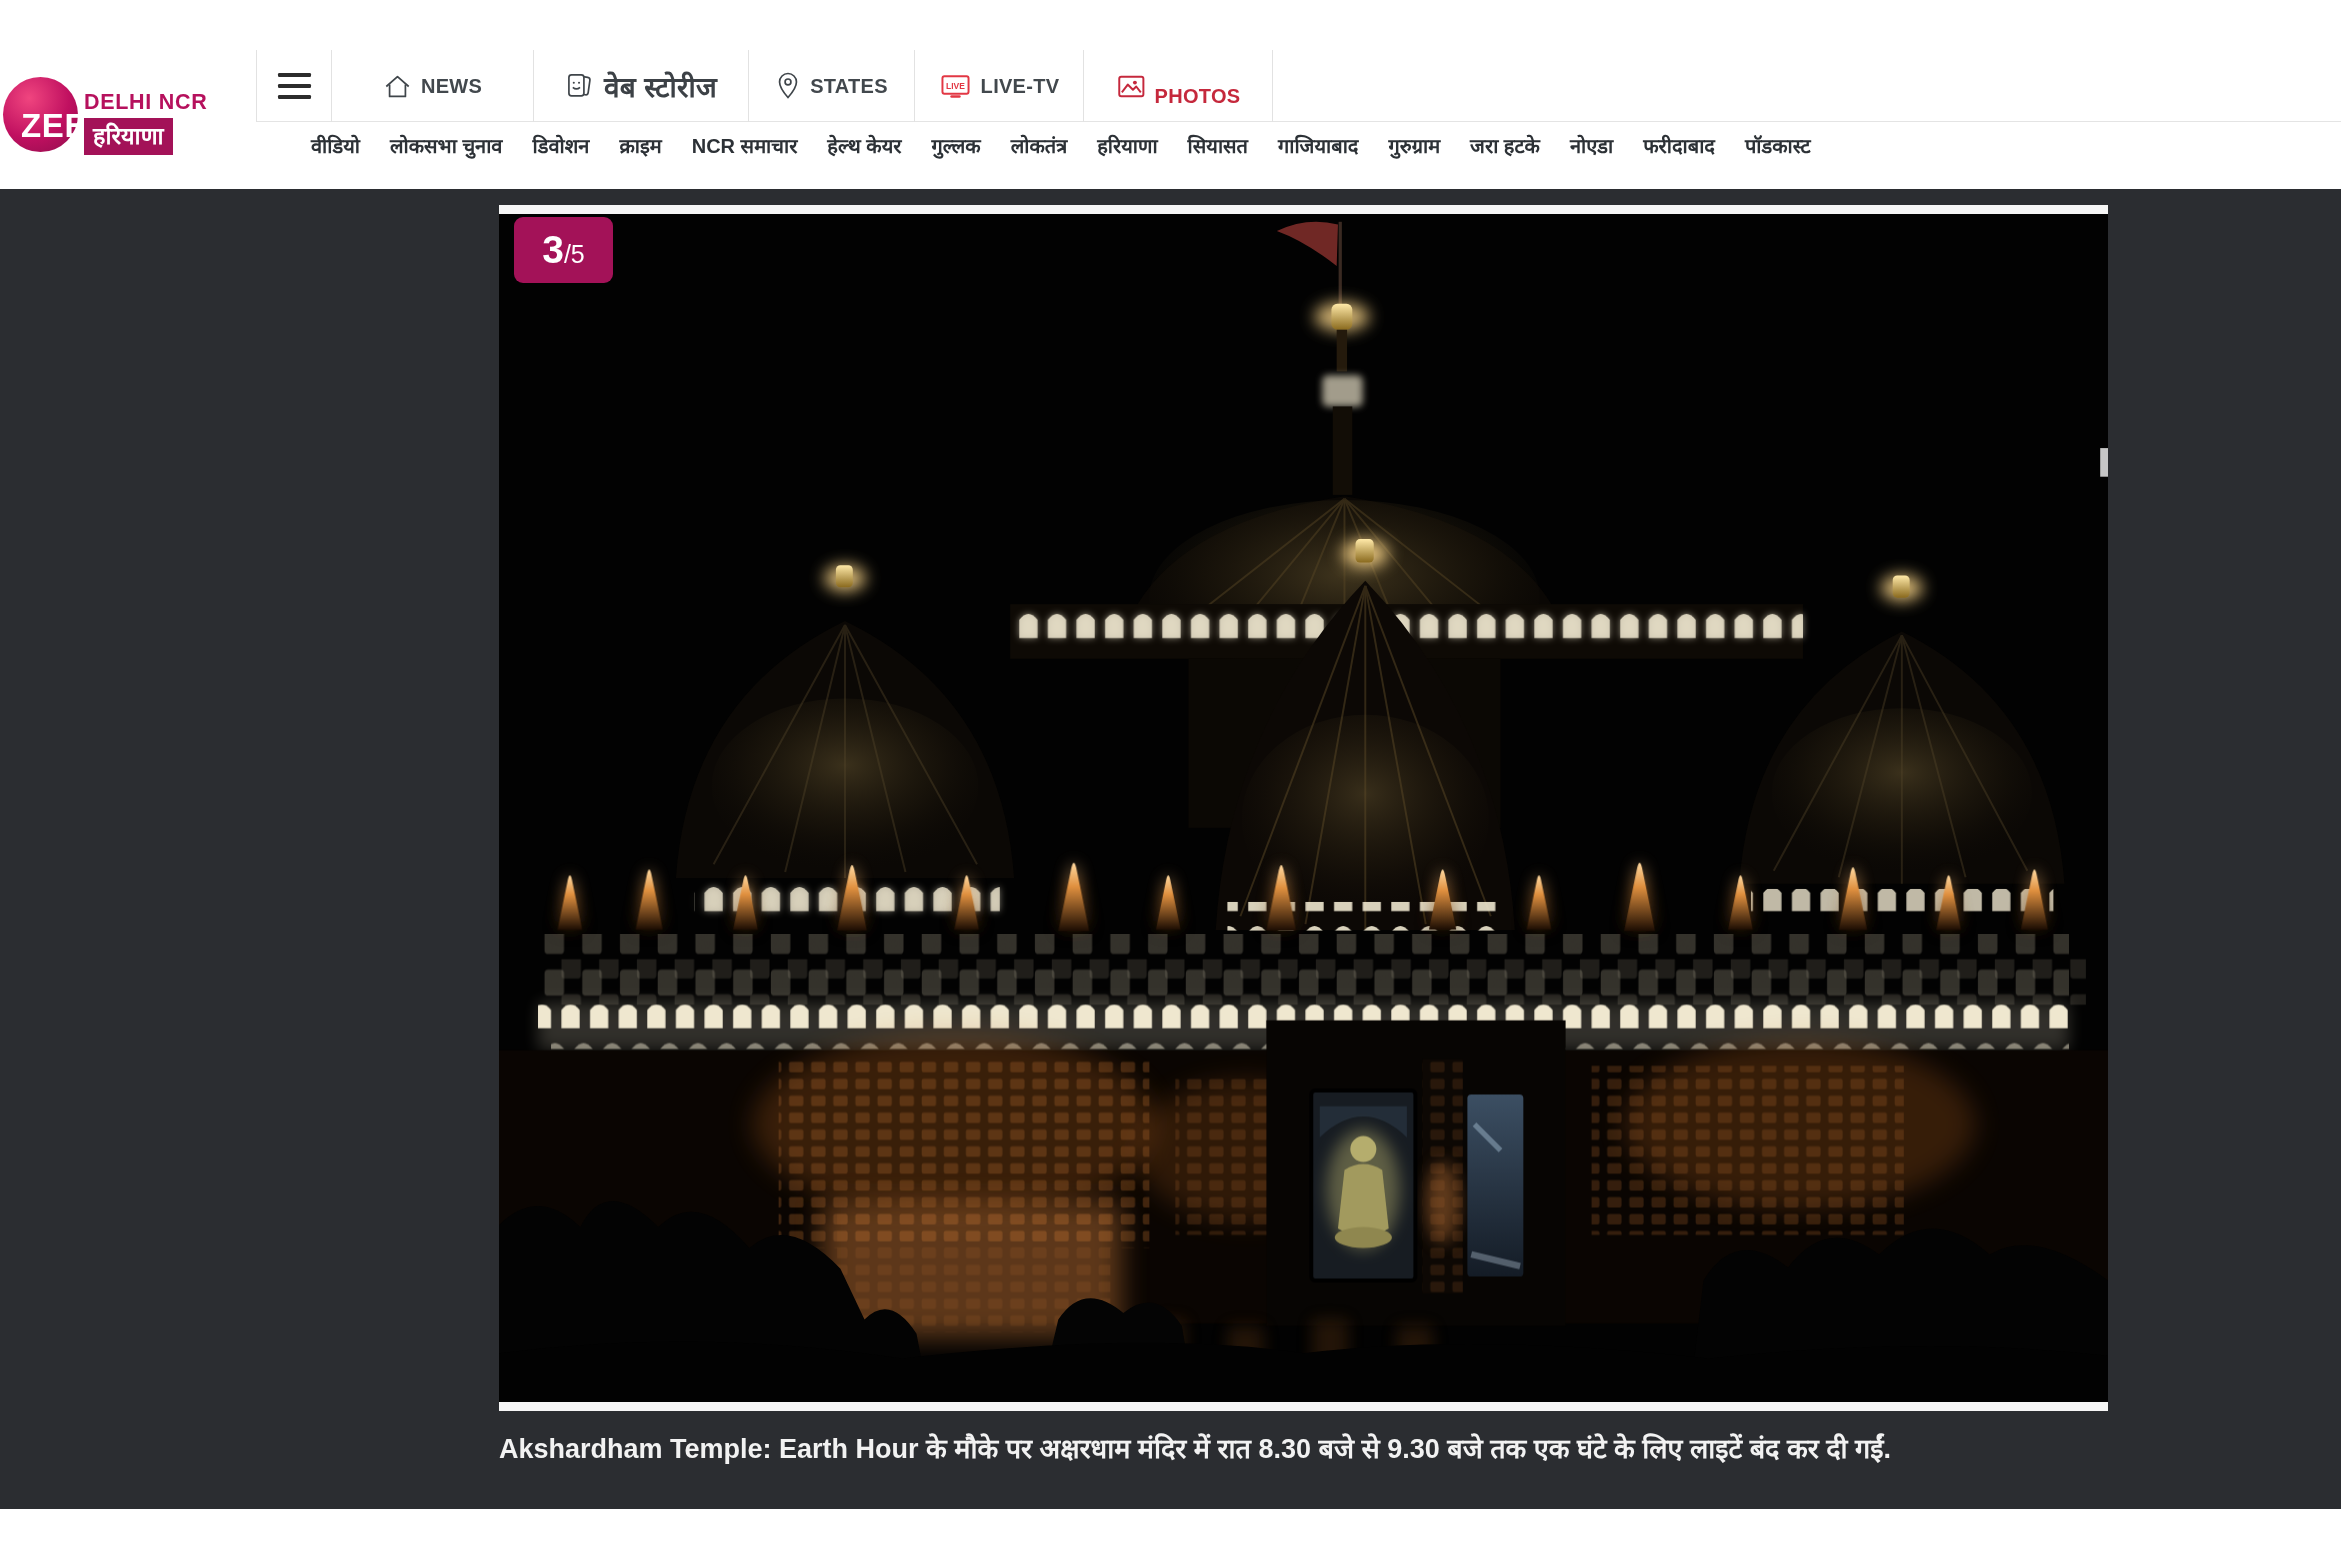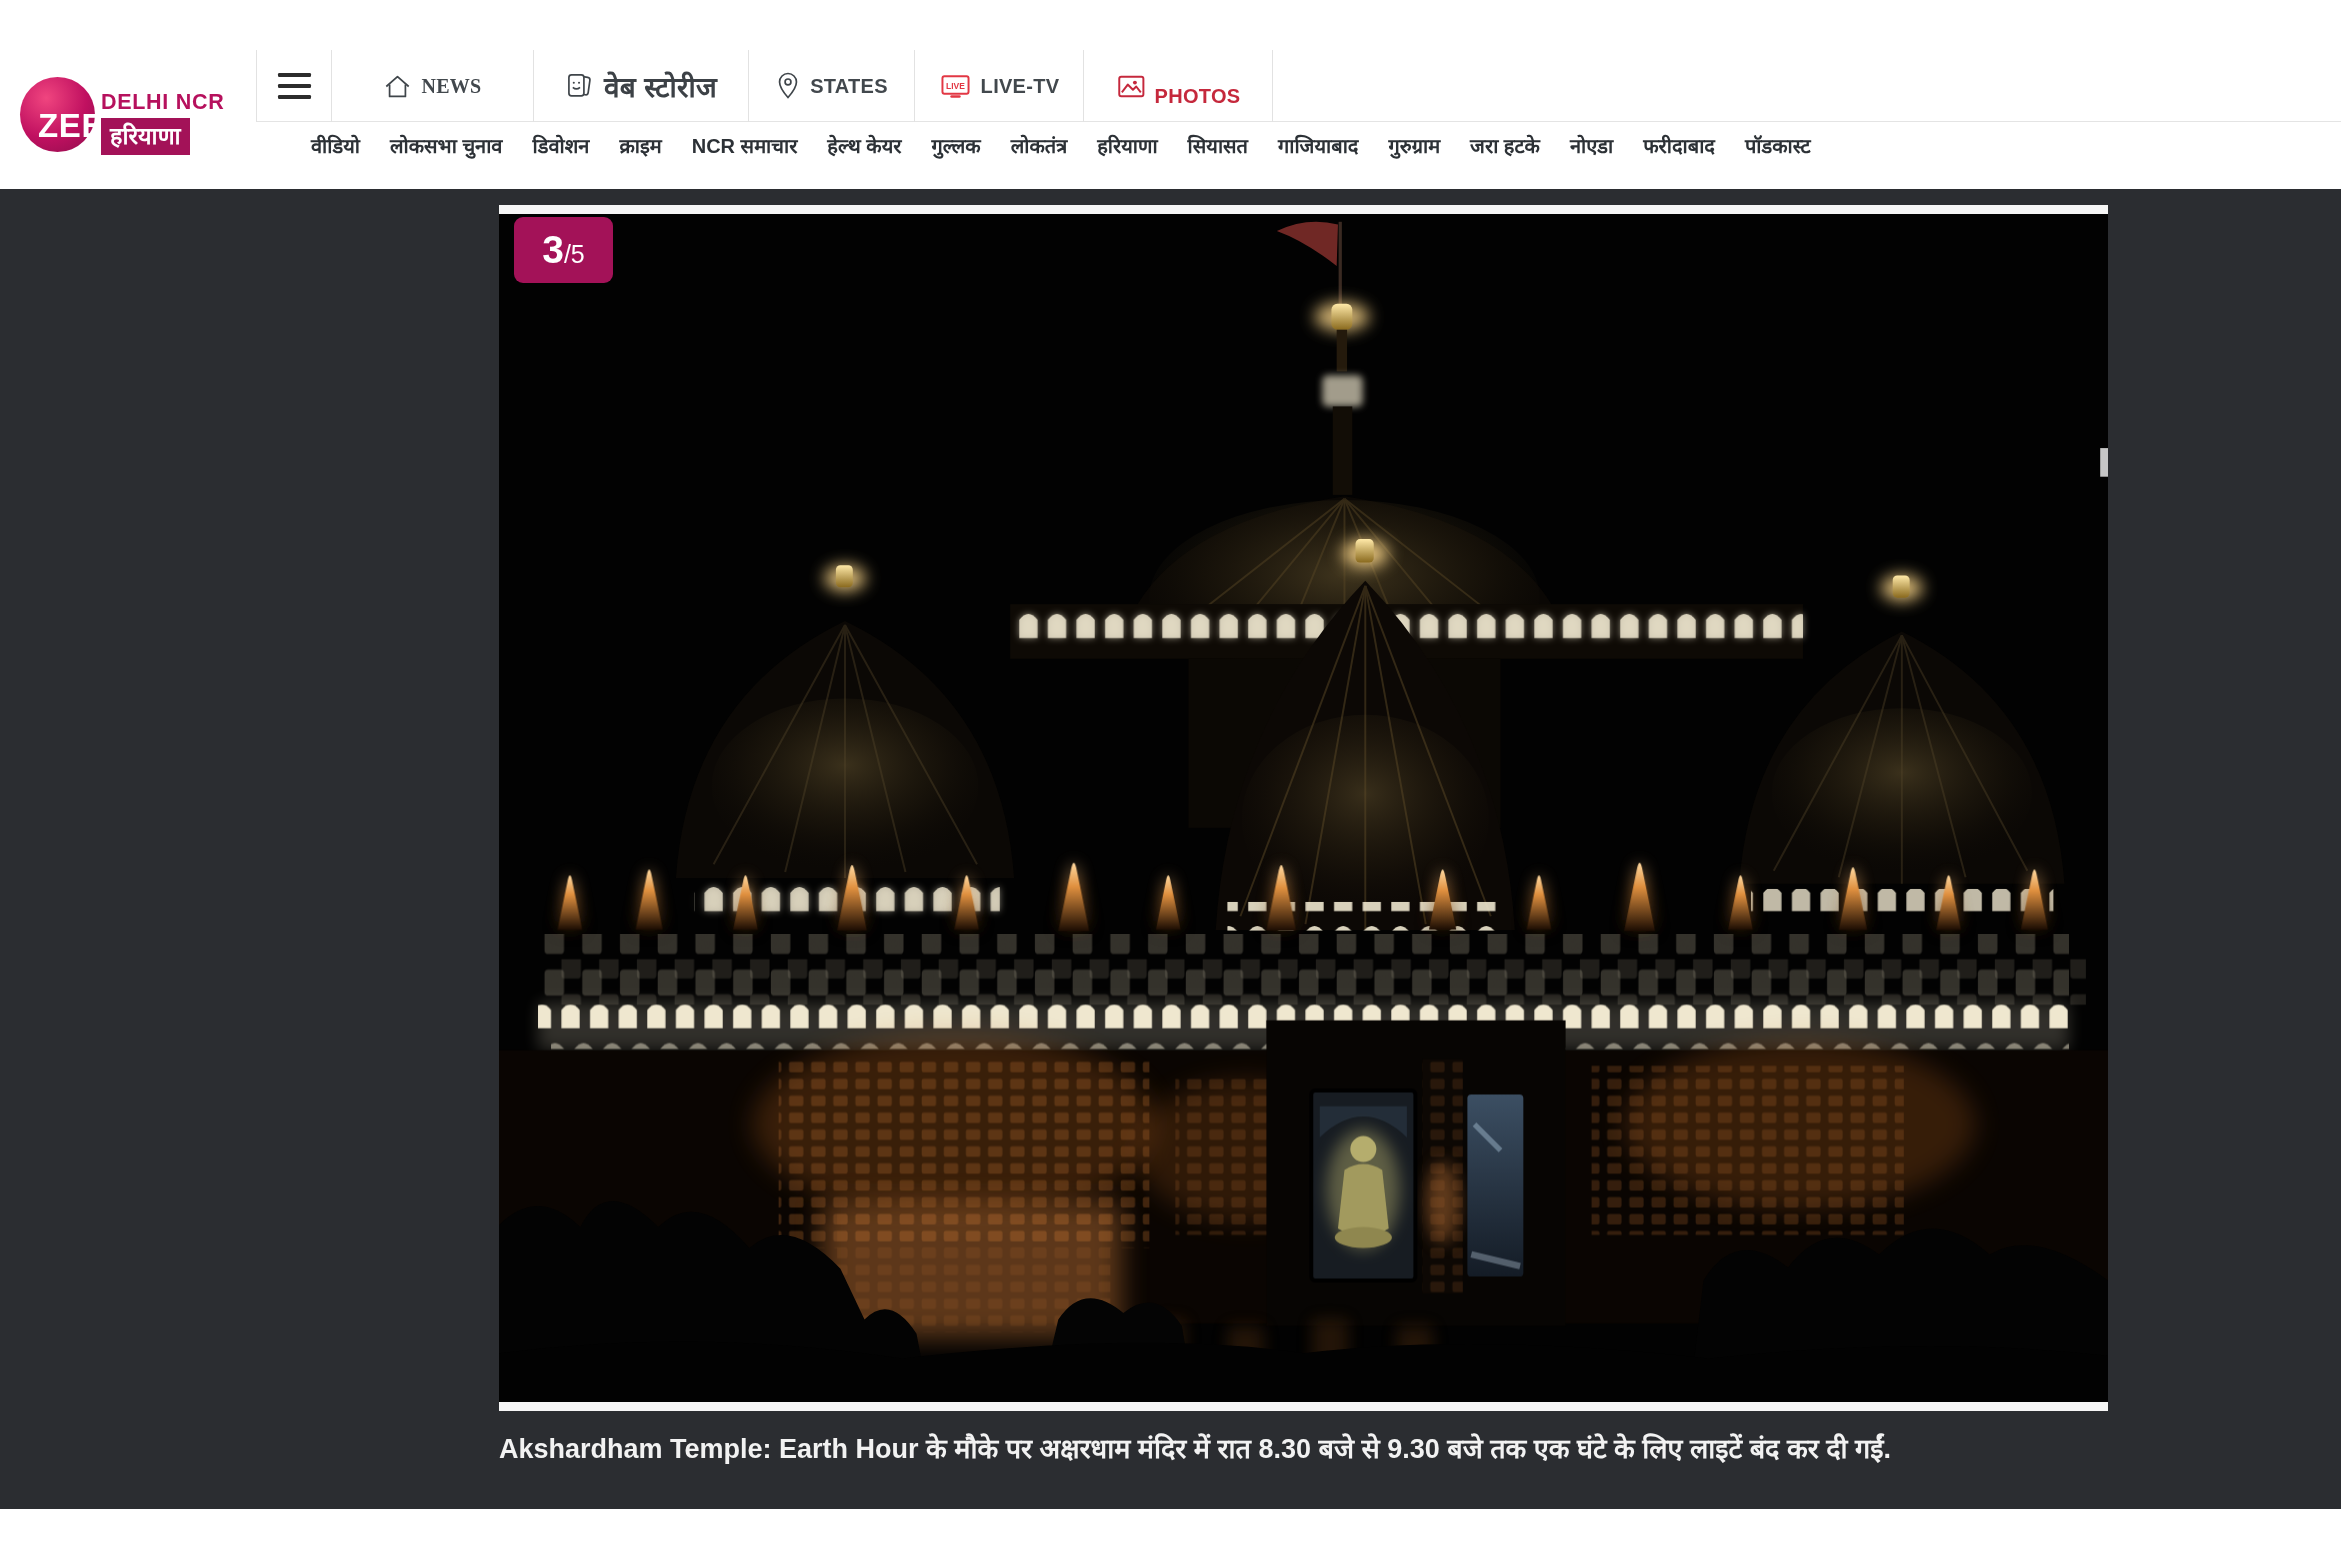--- a/index.html
+++ b/index.html
@@ -4,38 +4,38 @@
 <style>
   * { margin:0; padding:0; box-sizing:border-box; }
   html,body { width:2342px; height:1562px; }
   body { font-family:"Liberation Sans","DejaVu Sans",sans-serif; background:#ffffff; position:relative; overflow:hidden; }
   .page { position:absolute; left:0; top:0; width:2342px; height:1562px; background:#ffffff; }
 
   
   .header { position:absolute; left:0; top:0; width:2342px; height:189px; background:#ffffff; }
   .header-bottom-line { position:absolute; left:256px; top:121px; right:0; height:1.3px; background:#e4e4e4; }
 
-  .logo { position:absolute; left:20px; top:73px; width:195px; height:88px; cursor:pointer; }
+  .logo { position:absolute; left:3px; top:73px; width:195px; height:88px; cursor:pointer; }
   .logo-circle { position:absolute; left:0; top:3.9px; width:75px; height:75px; border-radius:50%;
       background:radial-gradient(circle at 35% 28%, #f0457f 0%, #c01060 55%, #8d0d4c 100%); }
   .logo-zee { position:absolute; left:18px; top:34px; font-size:33px; font-weight:800; color:#ffffff; letter-spacing:0.7px; }
   .logo-right { position:absolute; left:81px; top:17px; }
   .logo-region { font-size:21.5px; font-weight:800; color:#b6115d; letter-spacing:0.7px; white-space:nowrap; }
   .logo-state { margin-top:2.6px; display:inline-block; background:#a31258; color:#ffffff; font-size:23.4px; font-weight:700; padding:1.3px 9px 3.9px 9px; }
 
   .main-nav { position:absolute; left:256px; top:50px; height:72px; display:flex; align-items:stretch; }
   .mnav-cell { display:flex; align-items:center; justify-content:center; gap:9px; border-right:1.3px solid #e2e2e2; text-decoration:none; cursor:pointer; }
   .mnav-cell.first { border-left:1.3px solid #e2e2e2; }
   .menu-cell { width:76px; flex-direction:column; gap:0; }
   .menu-bars { display:flex; flex-direction:column; gap:7.2px; }
   .menu-bars div { width:33px; height:3.9px; background:#2c2c2c; border-radius:1.3px; }
   .mnav-label { font-size:20px; font-weight:700; color:#42484d; letter-spacing:0.3px; white-space:nowrap; }
   .mnav-label.hindi { font-size:28px; color:#3c4146; }
   .mnav-label.red { color:#c5283c;margin-top:20px; }
-  .w-news{width:202px;font-family:Liberation Serif, serif;} .w-webstories{width:215px;} .w-states{width:166px;} .w-livetv{width:169px;} .w-photos{width:189px;}
+  .w-news{width:202px;} .w-webstories{width:215px;} .w-states{width:166px;} .w-livetv{width:169px;} .w-photos{width:189px;}
   .mnav-icon { display:flex; align-items:center; }
 
   .sub-nav { position:absolute; left:311px; top:122px; right:13px; height:65px; display:flex; align-items:flex-start; padding-top:10.4px; gap:30px; }
   .snav-item { font-size:20px; font-weight:700; color:#2c3136; text-decoration:none; white-space:nowrap; cursor:pointer; }
 
   
   .gallery { position:absolute; left:0; top:189px; width:2342px; height:1320px; background:#2b2d31; }
   .photo-frame { position:absolute; left:499px; top:16.3px; width:1609px; height:1206px; background:#000; cursor:pointer; }
   .photo-bar-top { position:absolute; left:0; top:0; width:1609px; height:9px; background:#f6f6f6; }
   .photo-bar-bottom { position:absolute; left:0; bottom:0; width:1609px; height:9px; background:#f6f6f6; }

